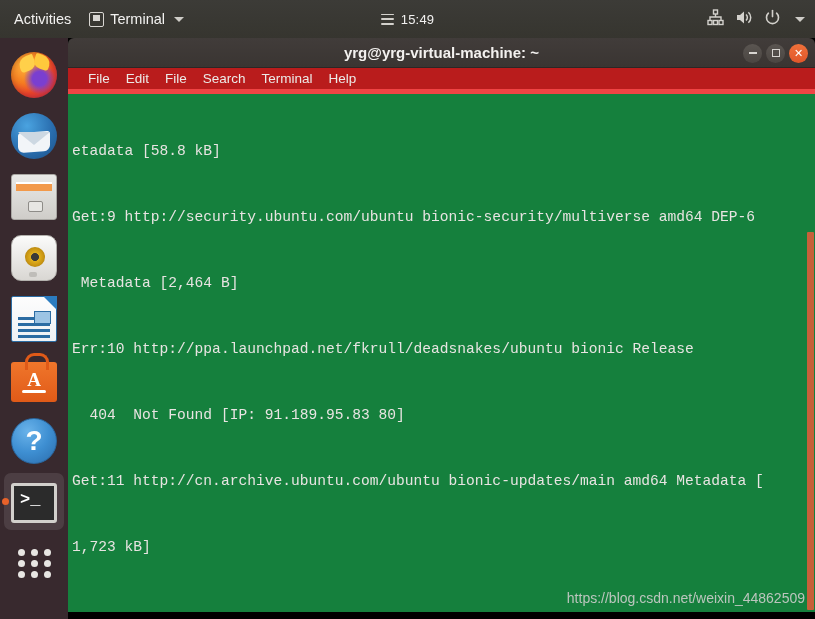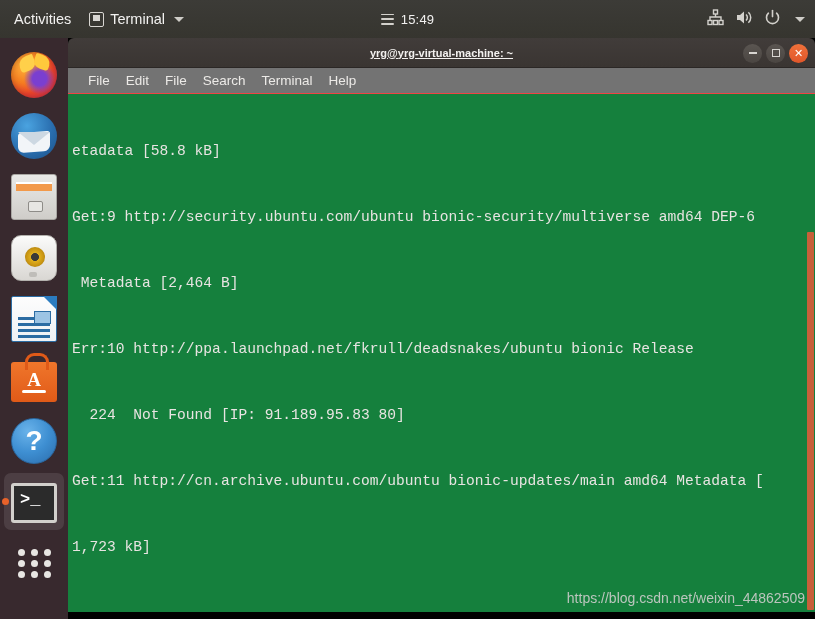--- a/index.html
+++ b/index.html
@@ -314,23 +314,22 @@
     position: relative;
     height: 30px;
     background: linear-gradient(to bottom, #413c3a 0%, #3a3532 100%);
     border-top-left-radius: 6px;
     border-top-right-radius: 6px;
     border-bottom: 1px solid #2b2725;
     display: flex; align-items: center; justify-content: center;
   }
   #title {
     color: #f3f1ef;
-    font-size: 11px;
+    font-size: 15px;
     font-weight: bold;
-    text-decoration: underline;
   }
   .wctrls {
     position: absolute; right: 7px; top: 0;
     height: 30px;
     display: flex; align-items: center; gap: 4px;
   }
   .wbtn {
     width: 19px; height: 19px;
     border-radius: 50%;
     background: linear-gradient(to bottom, #5a5551 0%, #4b4642 100%);
@@ -341,25 +340,25 @@
   }
   .wbtn.close {
     background: linear-gradient(to bottom, #f0713a 0%, #e0562a 100%);
     color: #ffffff;
   }
   .wbtn .dash { display: block; width: 8px; height: 1.6px; background: #d8d5d1; }
   .wbtn .sq { display: block; width: 8px; height: 8px; border: 1.6px solid #d8d5d1; }
 
   #menubar {
     height: 26px;
-    background: #737373;
+    background: #b91c1c;
     display: flex; align-items: center;
     padding-left: 12px;
     gap: 0px;
-    border-bottom: 1px solid #ef4444;
+    border-bottom: 5px solid #ef4444;
   }
   .menu-item {
     color: #eceae7;
     font-size: 13.5px;
     padding: 0 8px;
     line-height: 26px;
   }
 
   #termbody {
     position: relative;
@@ -536,21 +535,21 @@
       <span class="menu-item">Terminal</span>
       <span class="menu-item">Help</span>
     </div>
 
     <div id="termbody">
       <div id="termtext">
         <div class="tline">etadata [58.8 kB]</div>
         <div class="tline">Get:9 http://security.ubuntu.com/ubuntu bionic-security/multiverse amd64 DEP-6</div>
         <div class="tline"> Metadata [2,464 B]</div>
         <div class="tline">Err:10 http://ppa.launchpad.net/fkrull/deadsnakes/ubuntu bionic Release</div>
-        <div class="tline">  224  Not Found [IP: 91.189.95.83 80]</div>
+        <div class="tline">  404  Not Found [IP: 91.189.95.83 80]</div>
         <div class="tline">Get:11 http://cn.archive.ubuntu.com/ubuntu bionic-updates/main amd64 Metadata [</div>
         <div class="tline">1,723 kB]</div>
         
         
         
         
         
         
         
         

